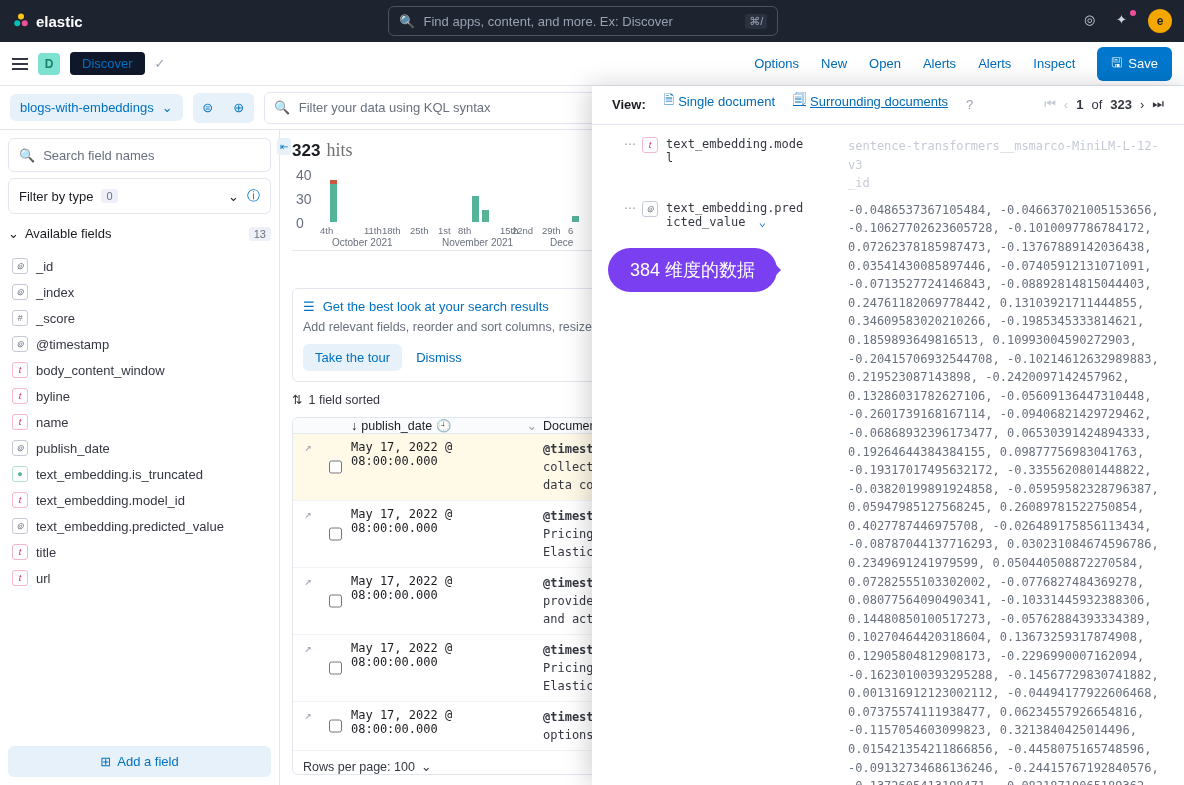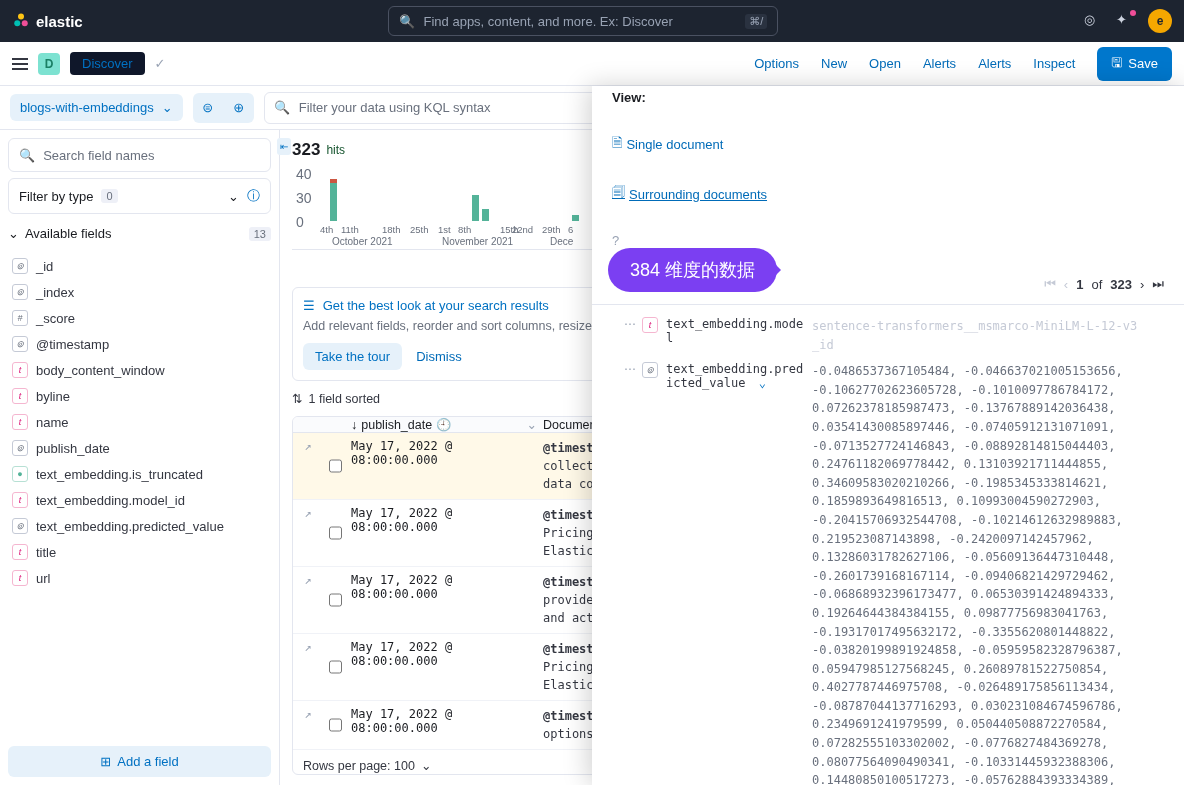--- a/index.html
+++ b/index.html
@@ -39,21 +39,21 @@
 .avail-header .cnt{margin-left:auto;}
 .field-list { flex: 1; overflow-y: auto; }
 .field-item { display: flex; align-items: center; gap: 8px; padding: 5px 4px; font-size: 13px; color: #343741; }
 .ftype { width: 16px; height: 16px; border: 1px solid #c5cad6; border-radius: 3px; display: flex; align-items: center; justify-content: center; font-size: 9px; color: #69707d; font-style: italic; }
 .ftype.t{color:#db1374;border-color:#f5b6d0;}
 .ftype.b{color:#54b399;border-color:#b7e0d4;}
 .add-field-btn { background: #e6f1fa; color: #0071c2; border-radius: 6px; padding: 8px; text-align: center; font-weight: 500; display:flex;align-items:center;justify-content:center;gap:6px; }
 .content { flex: 1; display: flex; flex-direction: column; padding: 10px 12px; gap: 8px; position: relative; }
 .hits-row{display:flex;align-items:center;gap:6px;}
 .hits-row .n{font-weight:700;font-size:17px;}
-.hits-row .lbl{color:#14532d;font-size:12px;}
+.hits-row .lbl{color:#737373;font-size:18px;font-family:Liberation Serif, serif;}
 .collapse-ic{position:absolute;left:-3px;top:8px;background:#e6f1fa;border-radius:3px;padding:3px;color:#0071c2;font-size:10px;}
 .chart{height:82px;border-bottom:1px solid #e3e6ef;position:relative;padding-bottom:22px;}
 .chart .ylab{position:absolute;left:4px;font-size:14px;color:#69707d;}
 .chart .bars{position:absolute;left:30px;right:0;bottom:28px;top:0;}
 .bar{position:absolute;bottom:0;width:7px;}
 .bar.g{background:#54b399;}
 .bar.r{background:#cc5642;}
 .chart .xlab{position:absolute;bottom:14px;font-size:9.5px;color:#69707d;}
 .chart .xlab2{position:absolute;bottom:2px;font-size:10px;color:#69707d;}
 .daterow{text-align:right;font-size:13px;color:#343741;padding:2px 0 4px;}
@@ -76,33 +76,33 @@
 .trow .chk{width:24px;display:flex;justify-content:center;}
 .trow .chk input{margin:0;}
 .trow .dt{width:190px;padding-left:4px;}
 .trow .doc{flex:1;padding-left:6px;color:#343741;line-height:1.5;}
 .trow .doc b{font-weight:600;}
 .pgrow{padding:8px 10px;display:flex;align-items:center;gap:6px;font-size:12.5px;color:#343741;}
 .flyout { position: absolute; top: 86px; right: 0; bottom: 0; width: 592px; background: #fff; box-shadow: -4px 0 24px rgba(0,0,0,0.18); display: flex; flex-direction: column; z-index: 50; }
 .fly-head{padding:18px 20px 10px;position:relative;}
 .fly-head h2{font-size:22px;font-weight:700;color:#1a1c21;}
 .fly-close{position:absolute;top:12px;right:14px;color:#343741;font-size:14px;}
-.fly-ctrl{display:flex;align-items:flex-start;padding:4px 20px 12px;gap:28px;border-bottom:1px solid #e3e6ef;font-size:13px;flex-direction:column;}
+.fly-ctrl{display:flex;align-items:flex-end;padding:4px 20px 12px;gap:18px;border-bottom:1px solid #e3e6ef;font-size:13px;}
 .fly-ctrl .vb{font-weight:600;}
 .fly-ctrl .lnk{color:#006bb8;display:flex;align-items:center;gap:4px;}
 .fly-ctrl .lnk.u span{text-decoration:underline;}
 .fly-ctrl .q{color:#98a2b3;}
 .fly-ctrl .pager{margin-left:auto;display:flex;align-items:center;gap:8px;color:#343741;}
 .fly-ctrl .pager .dis{color:#c5cad6;}
 .fly-body{flex:1;overflow-y:auto;padding:8px 16px 16px 10px;}
 .frow{display:flex;gap:6px;padding:4px 0;font-size:12.5px;}
 .frow .acts{width:34px;color:#98a2b3;text-align:right;font-size:12px;}
 .frow .ficon{width:18px;}
 .frow .fname{width:140px;font-family:Menlo,Consolas,monospace;font-size:12px;color:#343741;word-break:break-word;}
-.frow .fval{flex:1;font-family:Menlo,Consolas,monospace;font-size:12px;color:#69707d;word-break:break-word;line-height:1.55;}
+.frow .fval{flex:1;font-family:Menlo,Consolas,monospace;font-size:12px;color:#69707d;word-break:break-word;line-height:1.55;margin-left:36px;}
 .frow .fval.faint{color:#c5cad6;}
 .expand-chev{color:#0071c2;margin-left:6px;}
 .annot{position:absolute;top:248px;left:608px;background:#7b3ff2;color:#fff;padding:10px 22px;border-radius:26px;font-size:18px;font-weight:500;z-index:60;}
 .annot::after{content:"";position:absolute;right:-14px;top:50%;transform:translateY(-50%);border:10px solid transparent;border-left-color:#7b3ff2;}
 svg{display:block;}
 </style>
 </head>
 <body>
 
 <div class="topbar">
@@ -250,21 +250,21 @@
       <span class="ylab" style="top:22px">30</span>
       <span class="ylab" style="top:46px">0</span>
       <div class="bars">
         <div class="bar g" style="left:8px;height:38px"></div>
         <div class="bar r" style="left:8px;bottom:38px;height:4px"></div>
         <div class="bar g" style="left:150px;height:26px"></div>
         <div class="bar g" style="left:160px;height:12px"></div>
         <div class="bar g" style="left:250px;height:6px"></div>
       </div>
       <span class="xlab" style="left:28px">4th</span>
-      <span class="xlab" style="left:49px">11th</span>
+      <span class="xlab" style="left:72px">11th</span>
       <span class="xlab" style="left:90px">18th</span>
       <span class="xlab" style="left:118px">25th</span>
       <span class="xlab" style="left:146px">1st</span>
       <span class="xlab" style="left:166px">8th</span>
       <span class="xlab" style="left:208px">15th</span>
       <span class="xlab" style="left:220px">22nd</span>
       <span class="xlab" style="left:250px">29th</span>
       <span class="xlab" style="left:276px">6</span>
       <span class="xlab2" style="left:40px">October 2021</span>
       <span class="xlab2" style="left:150px">November 2021</span>

